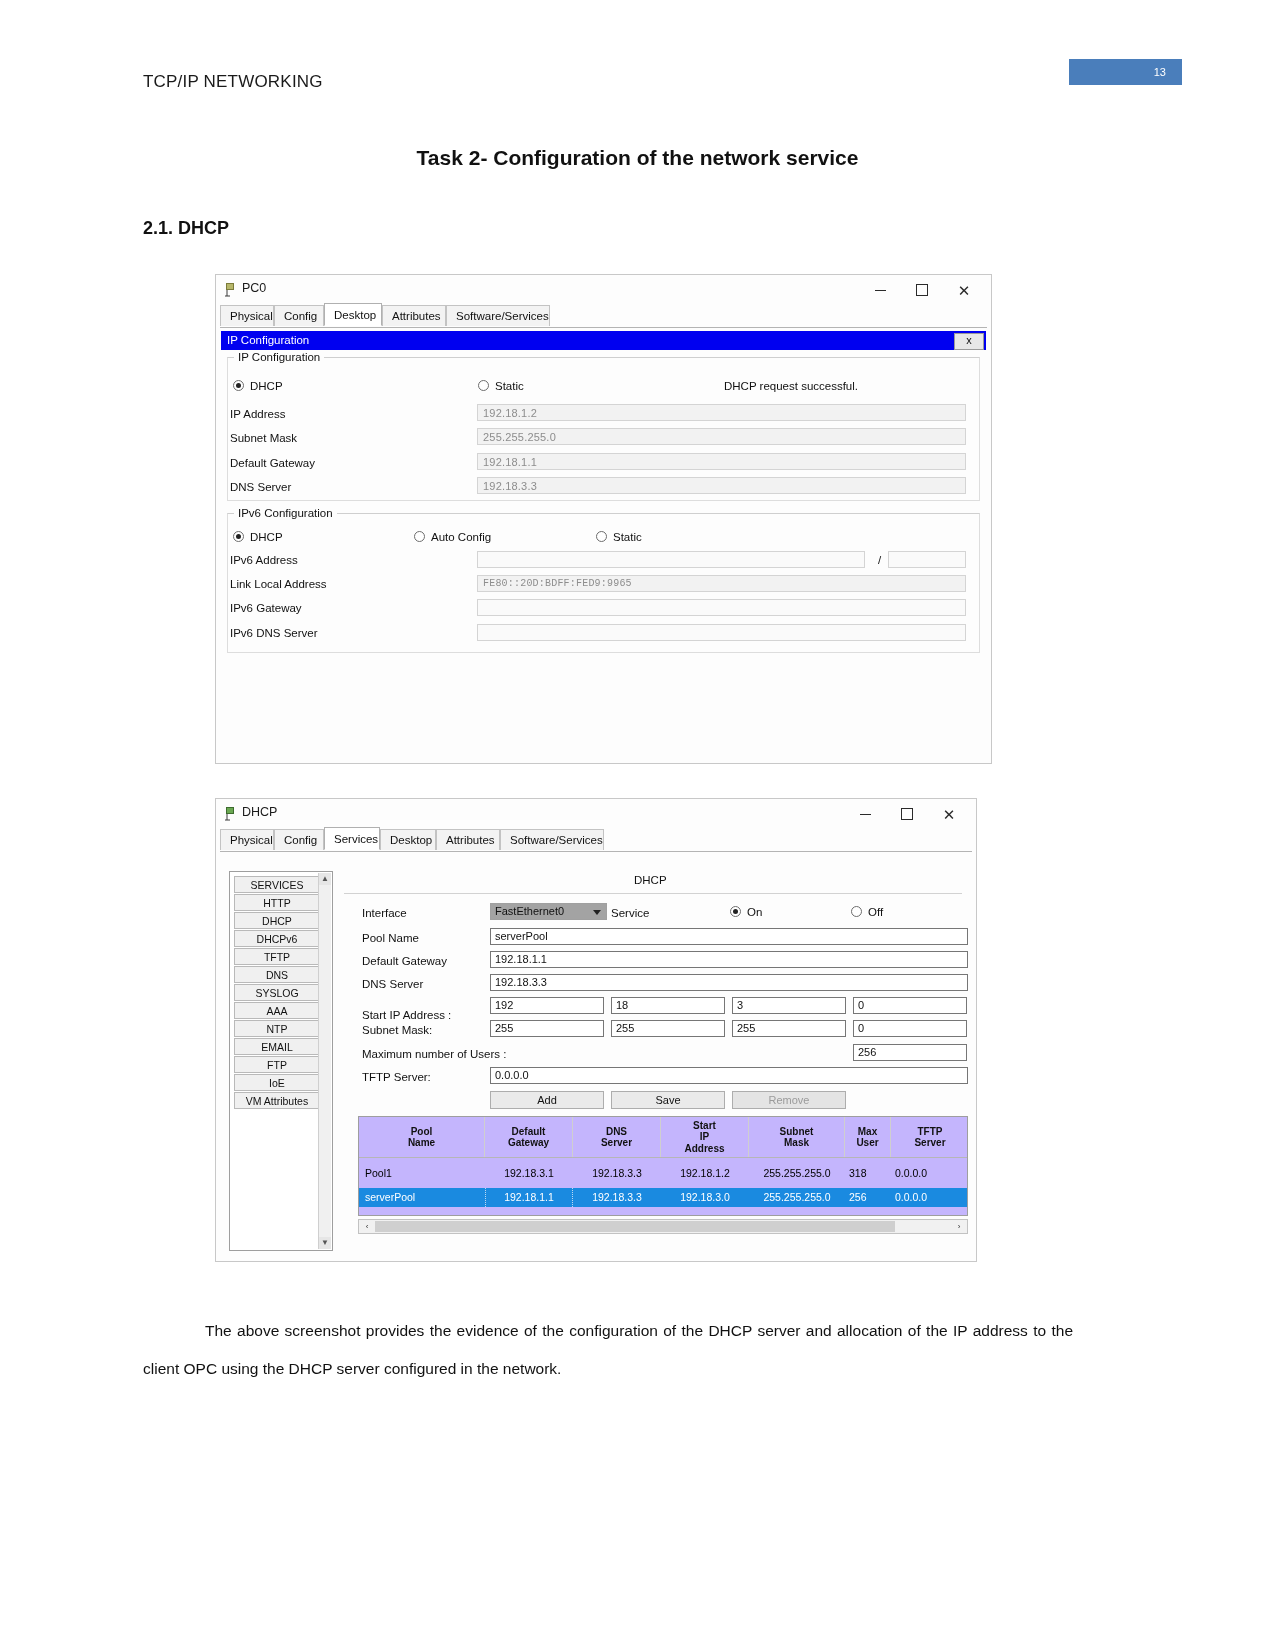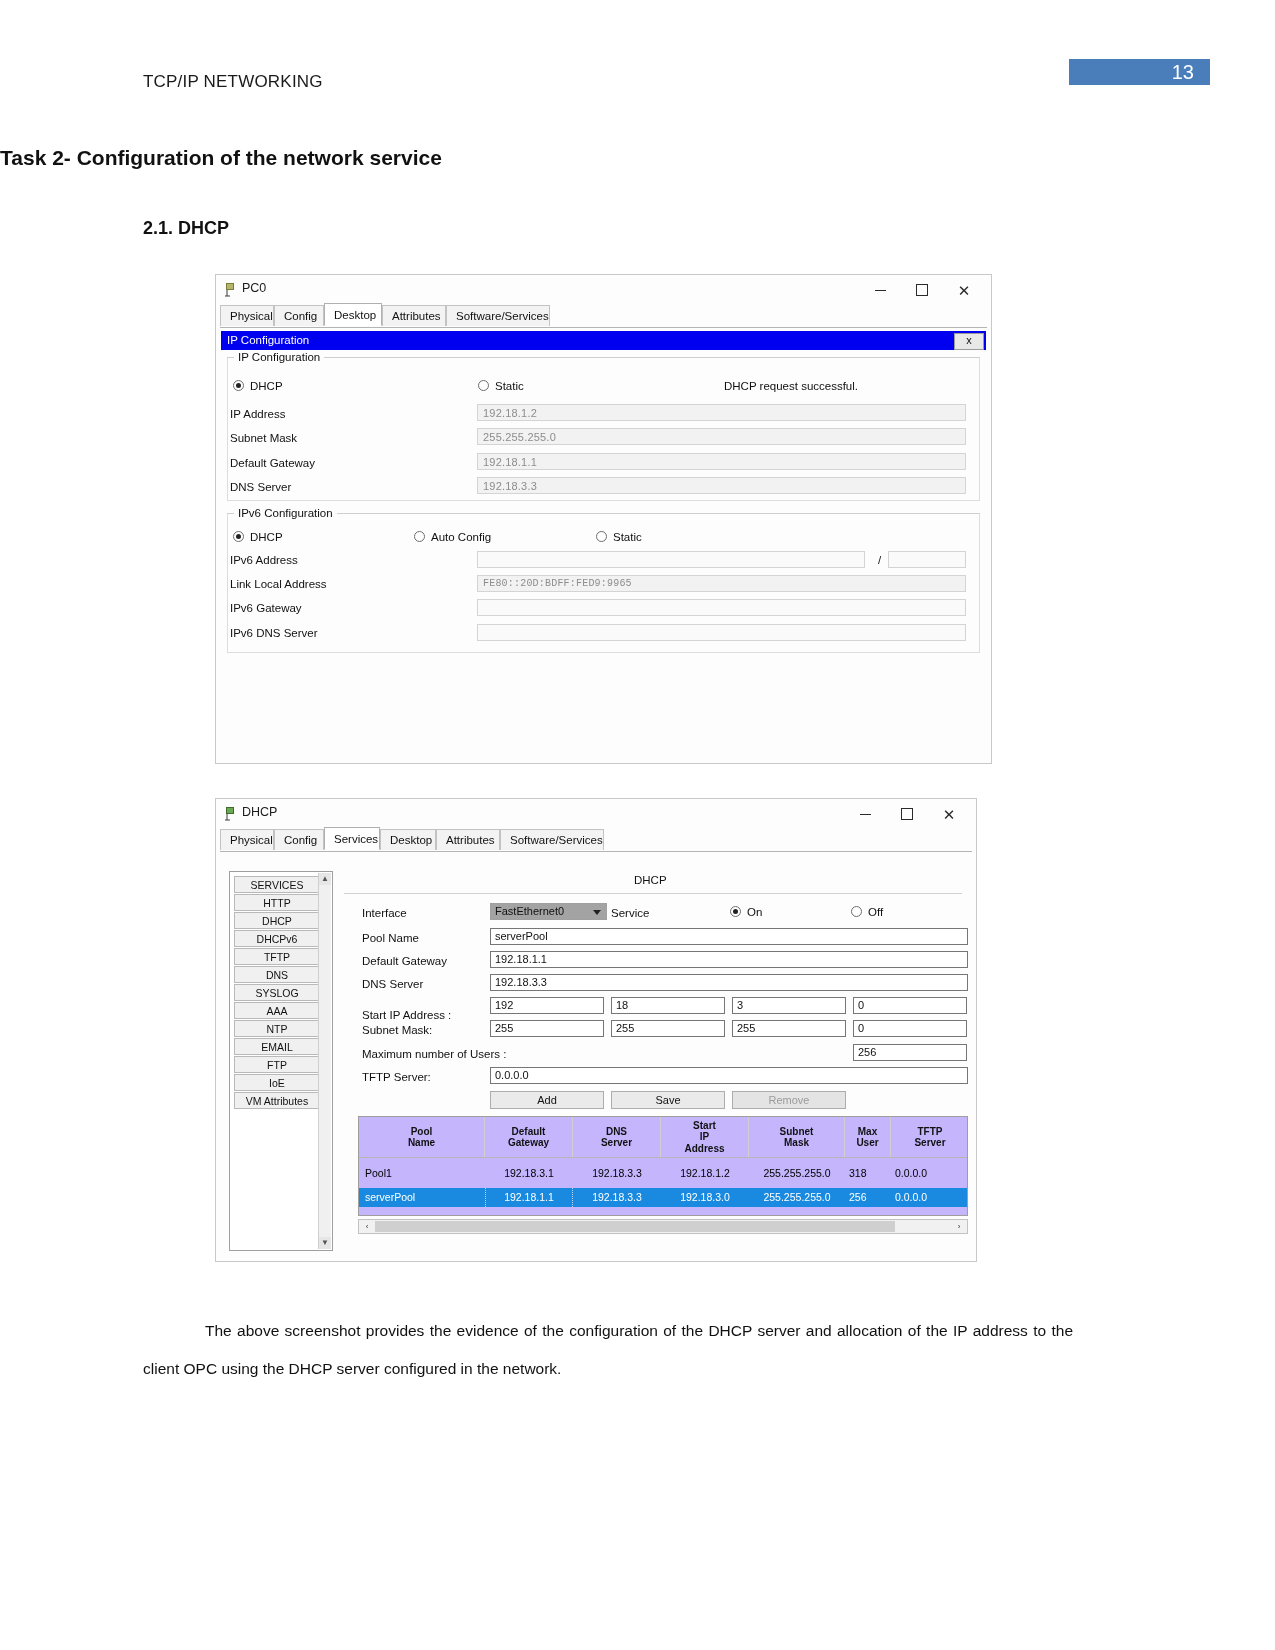--- a/index.html
+++ b/index.html
@@ -4,27 +4,27 @@
 <style>
   html,body{margin:0;padding:0;}
   body{
     width:1275px;height:1650px;background:#ffffff;
     font-family:"Liberation Sans", sans-serif;
     color:#000;position:relative;overflow:hidden;
   }
   
   .doc-header{position:absolute;left:143px;top:72px;font-size:17px;letter-spacing:.2px;color:#1a1a1a;}
   .page-badge{
-    position:absolute;left:1069px;top:59px;width:141px;height:26px;
-    background:#4a7ebb;color:#fff;font-size:20px;
+    position:absolute;left:1069px;top:59px;width:113px;height:26px;
+    background:#4a7ebb;color:#fff;font-size:11px;
     display:flex;align-items:center;justify-content:flex-end;padding-right:16px;
     box-sizing:border-box;
   }
   .doc-title{
-    position:absolute;left:0;top:146px;width:1275px;text-align:left;
+    position:absolute;left:0;top:146px;width:1275px;text-align:center;
     font-size:21px;font-weight:bold;color:#111;
   }
   .doc-sub{position:absolute;left:143px;top:218px;font-size:18px;font-weight:bold;color:#111;}
   .doc-para{
     position:absolute;left:143px;top:1312px;width:930px;
     font-size:15.5px;line-height:2.45;color:#111;text-align:justify;
   }
   .doc-para .indent{display:inline-block;width:62px;}
 
   

